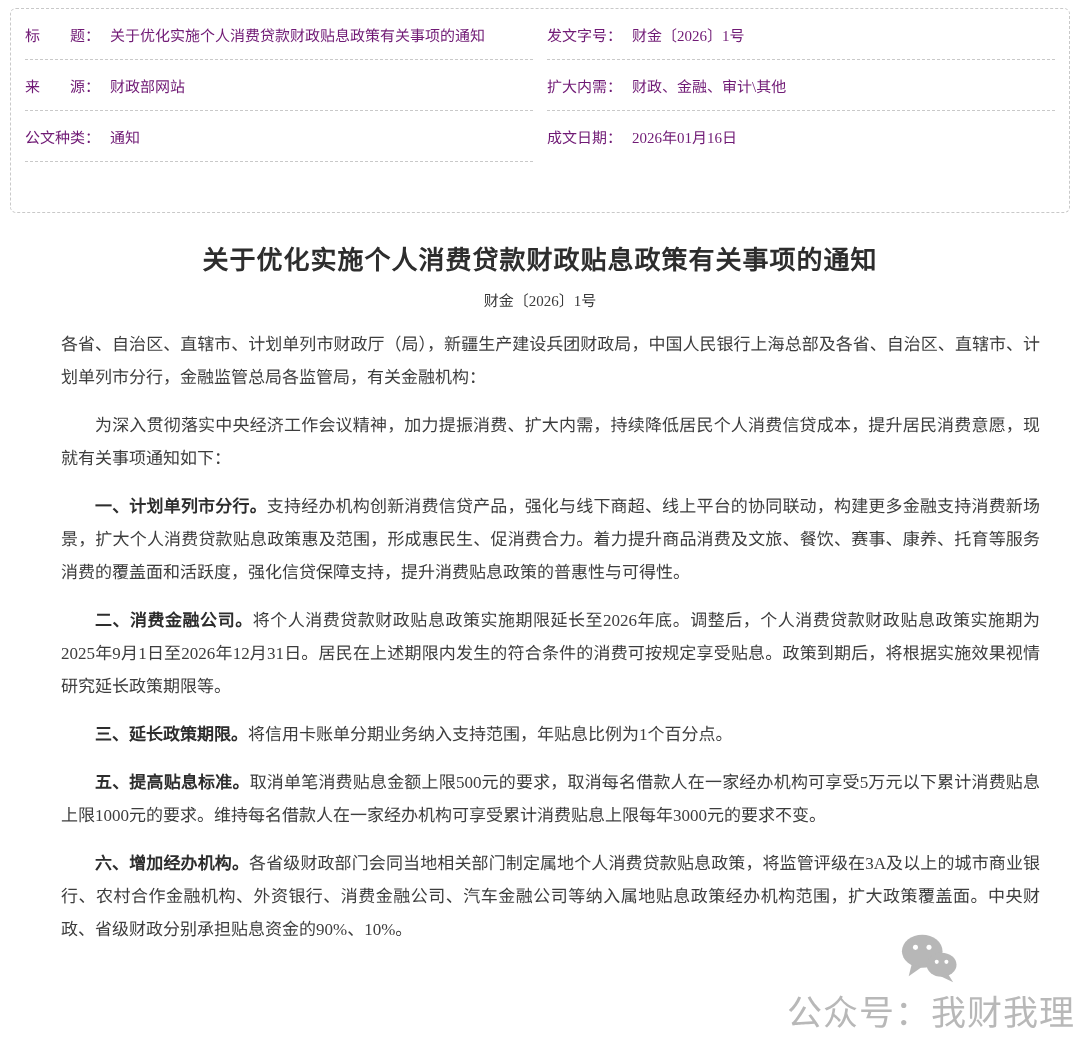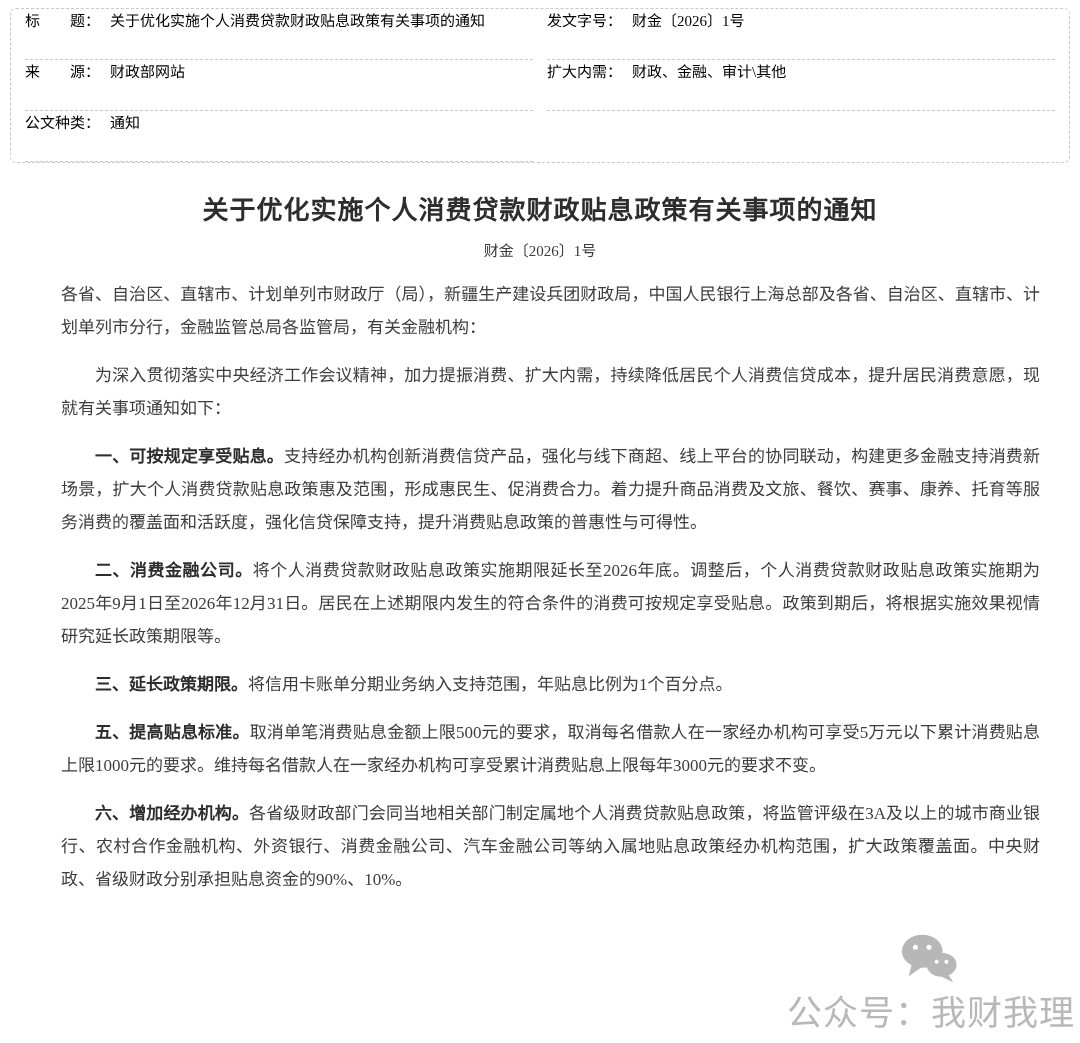--- a/index.html
+++ b/index.html
@@ -15,23 +15,23 @@
     margin: 8px 10px 0 10px;
     border: 1px dashed #c9c9c9;
     border-radius: 6px;
     display: grid;
     grid-template-columns: 1fr 1fr;
     column-gap: 14px;
     padding: 0 14px;
   }
   .meta-cell {
     height: 50px;
-    display: flex; 
+    display: flex; align-items: center;
     border-bottom: 1px dashed #c9c9c9;
-    font-size: 15px; color: #000000;
+    font-size: 15px; color: #701a75;
     white-space: nowrap; overflow: hidden;
   }
   .meta-cell.last { border-bottom: none; }
   .meta-label { flex-shrink: 0; }
   .meta-value { margin-left: 10px; }
 
   
   .doc-title {
     margin: 26px 30px 0 30px;
     text-align: center;
@@ -85,30 +85,34 @@
         <span class="meta-value">财政部网站</span>
       </div>
       <div class="meta-cell">
         <span class="meta-label">扩大内需：</span>
         <span class="meta-value">财政、金融、审计\其他</span>
       </div>
       <div class="meta-cell">
         <span class="meta-label">公文种类：</span>
         <span class="meta-value">通知</span>
       </div>
+      <div class="meta-cell last">
+        <span class="meta-label">成文日期：</span>
+        <span class="meta-value">2026年01月16日</span>
+      </div>
       <div class="meta-cell last"></div>
     </div>
 
   <h1 class="doc-title">关于优化实施个人消费贷款财政贴息政策有关事项的通知</h1>
   <div class="doc-number">财金〔2026〕1号</div>
 
   <div class="doc-body" id="docBody">
       <p><span>各省、自治区、直辖市、计划单列市财政厅（局），新疆生产建设兵团财政局，中国人民银行上海总部及各省、自治区、直辖市、计划单列市分行，金融监管总局各监管局，有关金融机构：</span></p>
       <p class="indent"><span>为深入贯彻落实中央经济工作会议精神，加力提振消费、扩大内需，持续降低居民个人消费信贷成本，提升居民消费意愿，现就有关事项通知如下：</span></p>
-      <p class="indent"><span class="lead">一、可按规定享受贴息。</span><span>支持经办机构创新消费信贷产品，强化与线下商超、线上平台的协同联动，构建更多金融支持消费新场景，扩大个人消费贷款贴息政策惠及范围，形成惠民生、促消费合力。着力提升商品消费及文旅、餐饮、赛事、康养、托育等服务消费的覆盖面和活跃度，强化信贷保障支持，提升消费贴息政策的普惠性与可得性。</span></p>
+      <p class="indent"><span class="lead">一、计划单列市分行。</span><span>支持经办机构创新消费信贷产品，强化与线下商超、线上平台的协同联动，构建更多金融支持消费新场景，扩大个人消费贷款贴息政策惠及范围，形成惠民生、促消费合力。着力提升商品消费及文旅、餐饮、赛事、康养、托育等服务消费的覆盖面和活跃度，强化信贷保障支持，提升消费贴息政策的普惠性与可得性。</span></p>
       <p class="indent"><span class="lead">二、消费金融公司。</span><span>将个人消费贷款财政贴息政策实施期限延长至2026年底。调整后，个人消费贷款财政贴息政策实施期为2025年9月1日至2026年12月31日。居民在上述期限内发生的符合条件的消费可按规定享受贴息。政策到期后，将根据实施效果视情研究延长政策期限等。</span></p>
       <p class="indent"><span class="lead">三、延长政策期限。</span><span>将信用卡账单分期业务纳入支持范围，年贴息比例为1个百分点。</span></p>
       <p class="indent"><span class="lead">五、提高贴息标准。</span><span>取消单笔消费贴息金额上限500元的要求，取消每名借款人在一家经办机构可享受5万元以下累计消费贴息上限1000元的要求。维持每名借款人在一家经办机构可享受累计消费贴息上限每年3000元的要求不变。</span></p>
       <p class="indent"><span class="lead">六、增加经办机构。</span><span>各省级财政部门会同当地相关部门制定属地个人消费贷款贴息政策，将监管评级在3A及以上的城市商业银行、农村合作金融机构、外资银行、消费金融公司、汽车金融公司等纳入属地贴息政策经办机构范围，扩大政策覆盖面。中央财政、省级财政分别承担贴息资金的90%、10%。</span></p>
     </div>
 
   <div class="watermark">
     <svg viewBox="0 0 60 52" xmlns="http://www.w3.org/2000/svg" aria-hidden="true">
       <ellipse cx="23" cy="19" rx="21" ry="17" fill="#7d7d7d"></ellipse>
       <polygon points="12,33 9,45 23,35" fill="#7d7d7d"></polygon>

